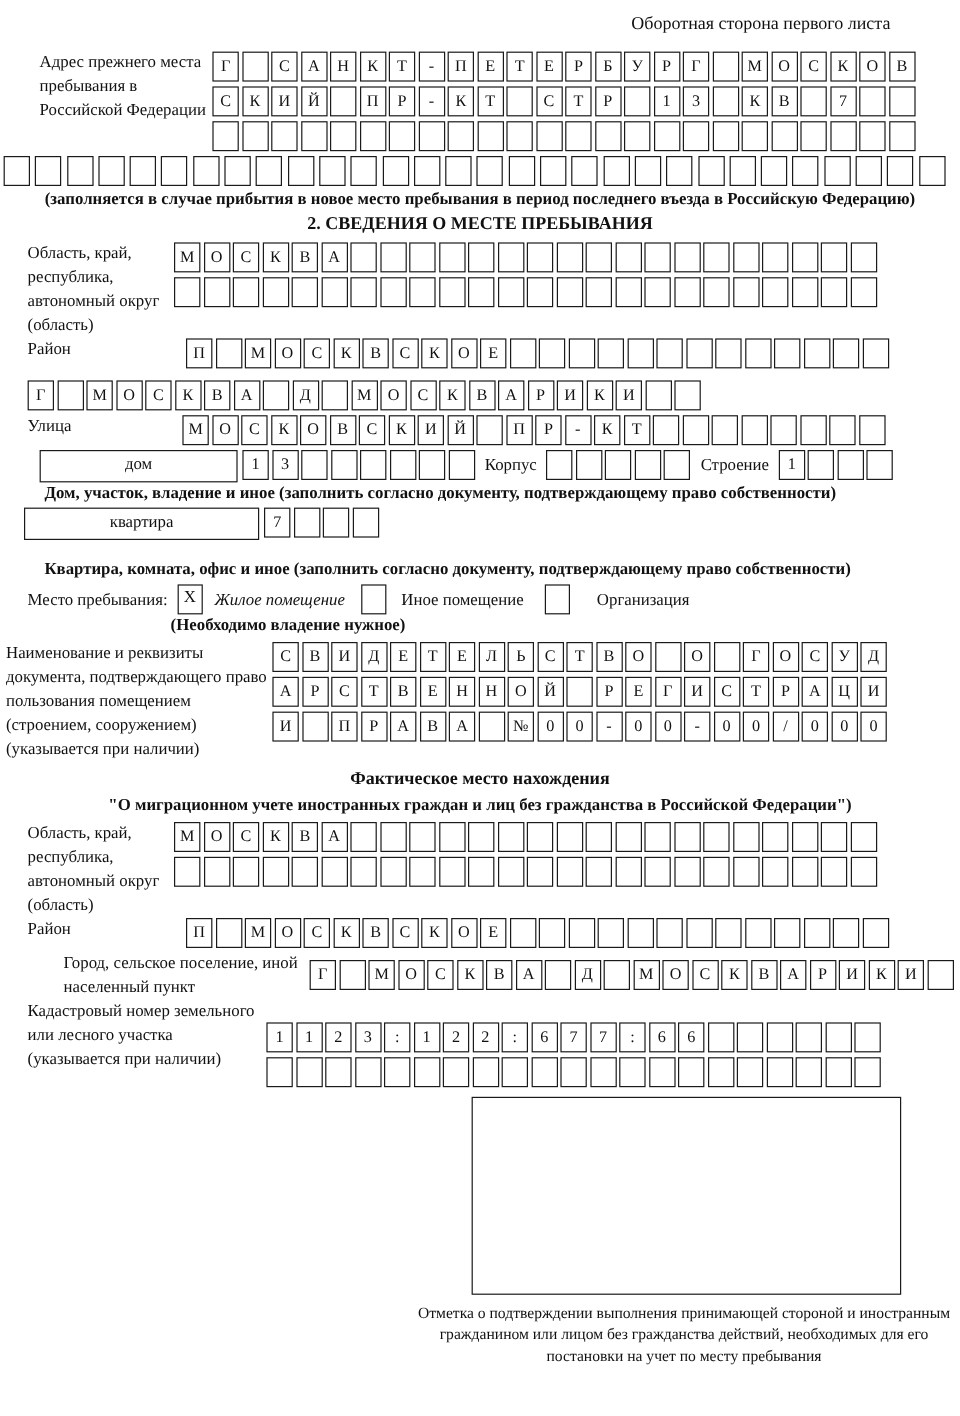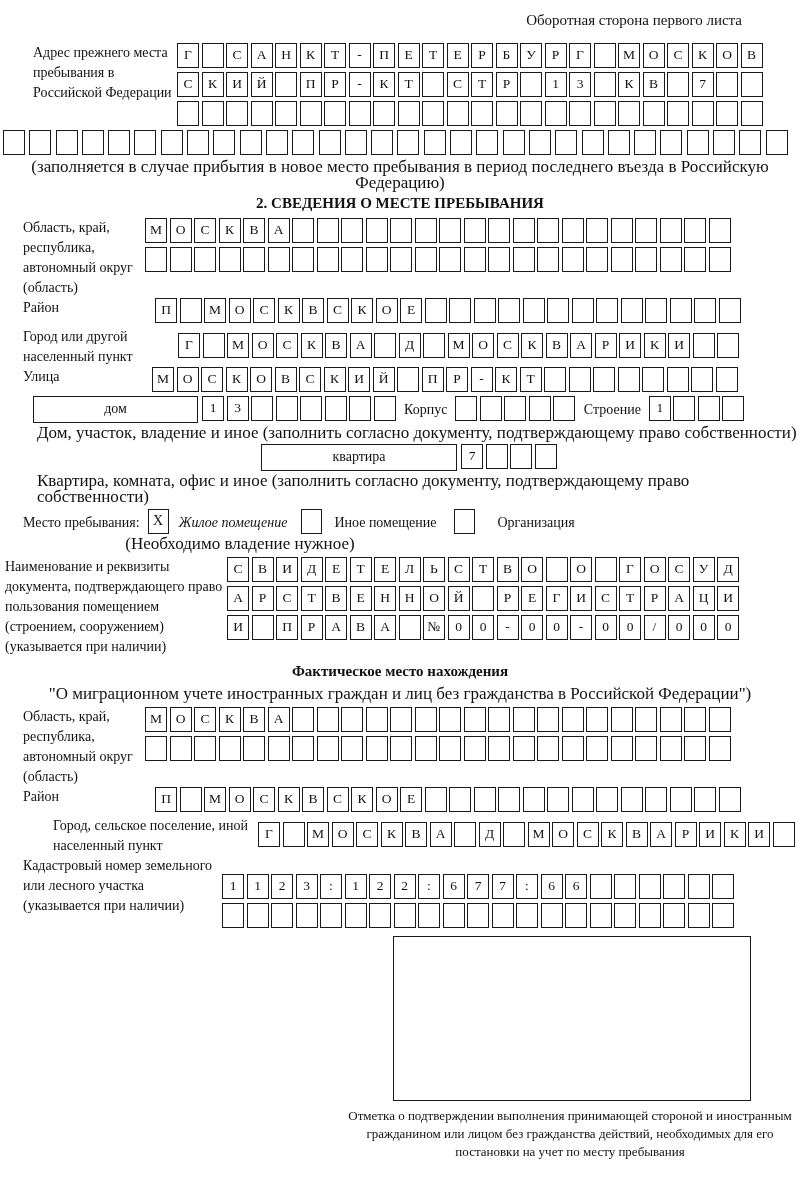--- a/index.html
+++ b/index.html
@@ -7,21 +7,21 @@
        font-family:"Liberation Serif","DejaVu Serif",serif;color:#111;}
   .page{width:800px;height:1180px;padding-top:12px;box-sizing:border-box;}
   .hdr-note{font-size:15px;text-align:right;padding-right:58px;margin-bottom:14px;}
   .frow{display:flex;align-items:flex-start;}
   .flabel{font-size:14px;line-height:20px;flex-shrink:0;}
   .cellgrid{display:flex;flex-direction:column;}
   .cellrow{display:flex;margin-bottom:4px;}
   .cell{box-sizing:border-box;width:22px;height:25px;border:1.6px solid #1a1a1a;
         margin-right:2.5px;font-size:13.5px;line-height:22px;text-align:center;flex-shrink:0;}
   .cellrow.wide .cell{margin-right:4.3px;}
-  .note{font-size:17px;line-height:16px;}
+  .note{font-size:14px;line-height:16px;font-weight:bold;}
   .note.center{text-align:center;}
   .sec-title{font-size:15px;font-weight:bold;text-align:center;}
   .labelbox{box-sizing:border-box;border:1.6px solid #1a1a1a;height:27px;
             font-size:14px;line-height:24px;text-align:center;flex-shrink:0;}
   .inline-lbl{font-size:14px;line-height:27px;flex-shrink:0;}
   .checkbox{box-sizing:border-box;width:21px;height:25px;border:1.6px solid #1a1a1a;
             font-size:14px;line-height:22px;text-align:center;flex-shrink:0;}
   .stamp-box{box-sizing:border-box;border:1.8px solid #1a1a1a;width:358px;height:165px;
              margin-left:393px;}
   .stamp-note{font-size:13px;line-height:18px;text-align:center;width:450px;margin:6px 0 0 345px;}
@@ -234,21 +234,20 @@
         <span class="cell"></span>
         <span class="cell"></span>
         <span class="cell"></span>
         <span class="cell"></span>
         <span class="cell"></span>
         <span class="cell"></span>
       </div>
   </div>
 
   <div class="frow" style="padding-left:23px;">
-    <div class="flabel" style="width:155px;">Город или другой населенный пункт</div>
     <div class="cellrow" style="margin-top:6px;">
         <span class="cell">Г</span>
         <span class="cell"></span>
         <span class="cell">М</span>
         <span class="cell">О</span>
         <span class="cell">С</span>
         <span class="cell">К</span>
         <span class="cell">В</span>
         <span class="cell">А</span>
         <span class="cell"></span>
@@ -322,21 +321,21 @@
     <div class="inline-lbl" style="margin:0 8px 0 6px;">Строение</div>
     <div class="cellrow" style="margin-bottom:0;">
         <span class="cell">1</span>
         <span class="cell"></span>
         <span class="cell"></span>
         <span class="cell"></span>
       </div>
   </div>
   <div class="note" style="padding-left:37px;margin-bottom:3px;">Дом, участок, владение и иное (заполнить согласно документу, подтверждающему право собственности)</div>
 
-  <div class="frow" style="padding-left:20px;margin-bottom:2px;justify-content:center;">
+  <div class="frow" style="padding-left:20px;margin-bottom:17px;">
     <div class="labelbox" style="width:196px;margin-right:4px;">квартира</div>
     <div class="cellrow" style="margin-bottom:0;">
         <span class="cell">7</span>
         <span class="cell"></span>
         <span class="cell"></span>
         <span class="cell"></span>
       </div>
   </div>
   <div class="note" style="padding-left:37px;margin-bottom:4px;">Квартира, комната, офис и иное (заполнить согласно документу, подтверждающему право собственности)</div>
 

